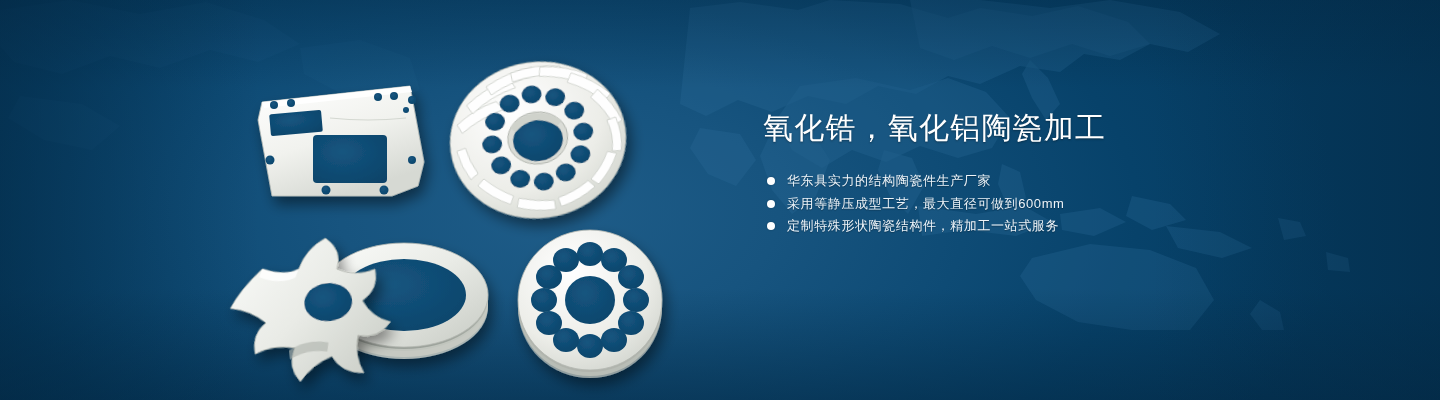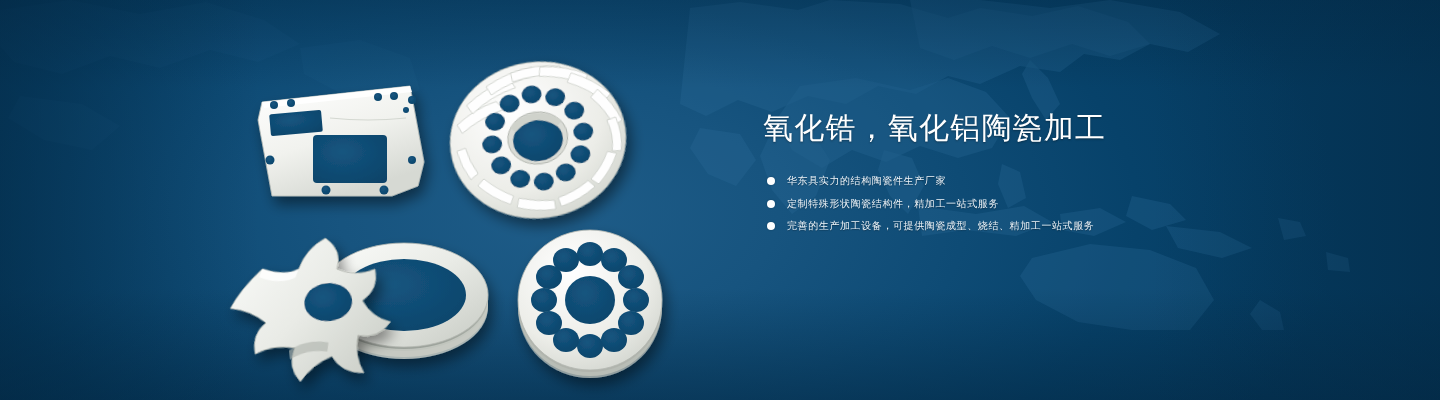--- a/index.html
+++ b/index.html
@@ -85,21 +85,21 @@
   .bullets {
     margin: 22px 0 0 4px;
     padding: 0;
     list-style: none;
   }
   .bullet {
     display: flex;
     align-items: center;
     height: 22.5px;
     color: #eef4f9;
-    font-size: 10px;
+    font-size: 13px;
     letter-spacing: 0.6px;
     white-space: nowrap;
     text-shadow: 0 1px 1px rgba(0,0,0,0.3);
   }
   .bullet-dot {
     width: 8px;
     height: 8px;
     border-radius: 50%;
     background: #ffffff;
     flex: 0 0 auto;
@@ -308,22 +308,22 @@
 
     <div class="headline">氧化锆，氧化铝陶瓷加工</div>
 
     <ul class="bullets">
       <li class="bullet">
         <span class="bullet-dot"></span>
         <span class="bullet-text">华东具实力的结构陶瓷件生产厂家</span>
       </li>
       <li class="bullet">
         <span class="bullet-dot"></span>
-        <span class="bullet-text">定制特殊形状陶瓷结构件，精加工一站式服务</span>
+        <span class="bullet-text">采用等静压成型工艺，最大直径可做到600mm</span>
       </li>
       <li class="bullet">
         <span class="bullet-dot"></span>
-        <span class="bullet-text">完善的生产加工设备，可提供陶瓷成型、烧结、精加工一站式服务</span>
+        <span class="bullet-text">定制特殊形状陶瓷结构件，精加工一站式服务</span>
       </li>
     </ul>
 
   </div>
 </div>
 
 </body></html>

